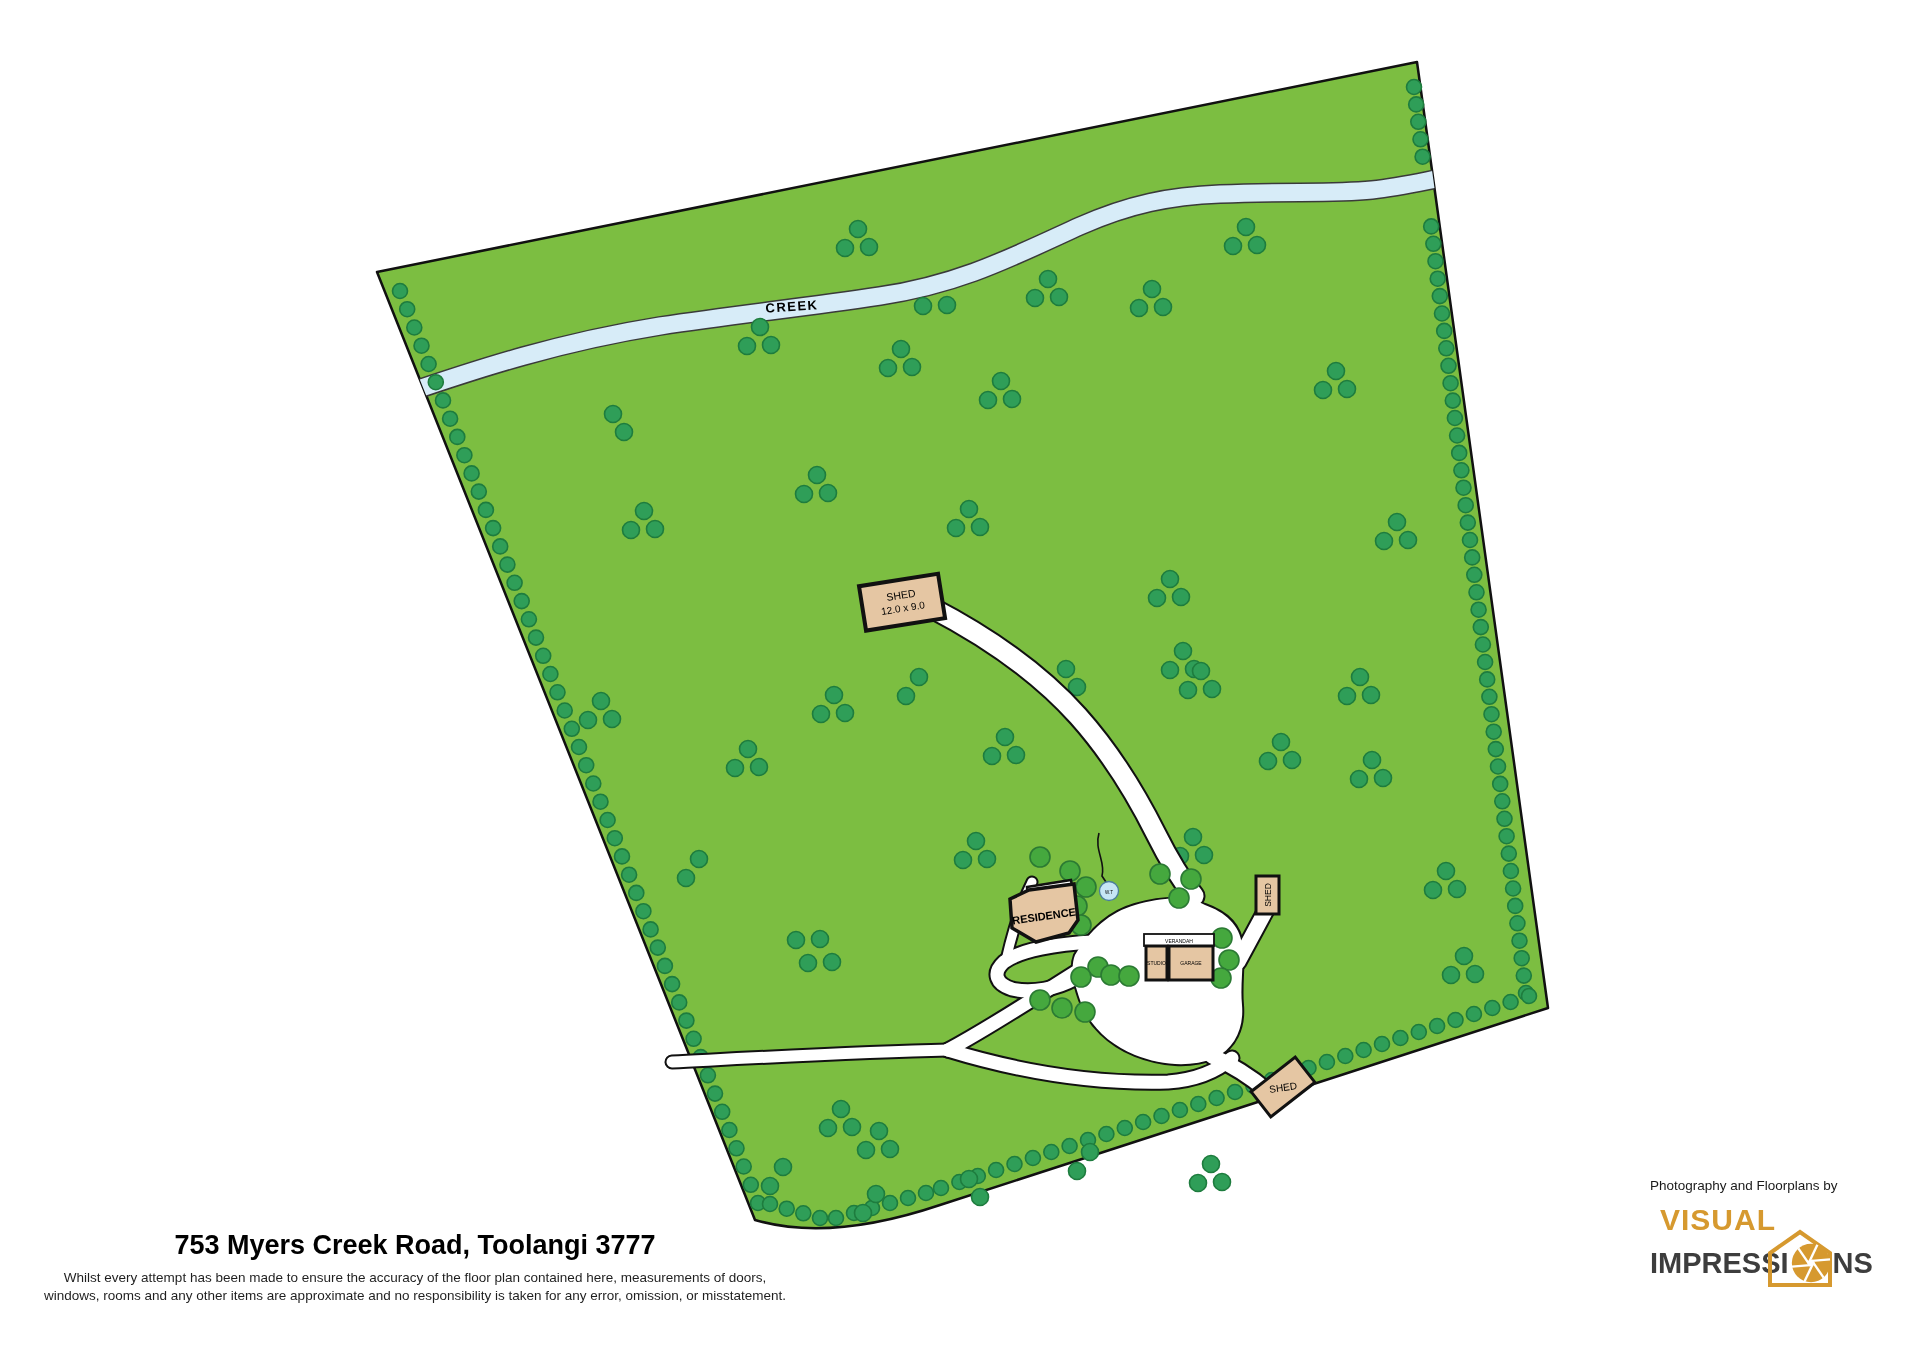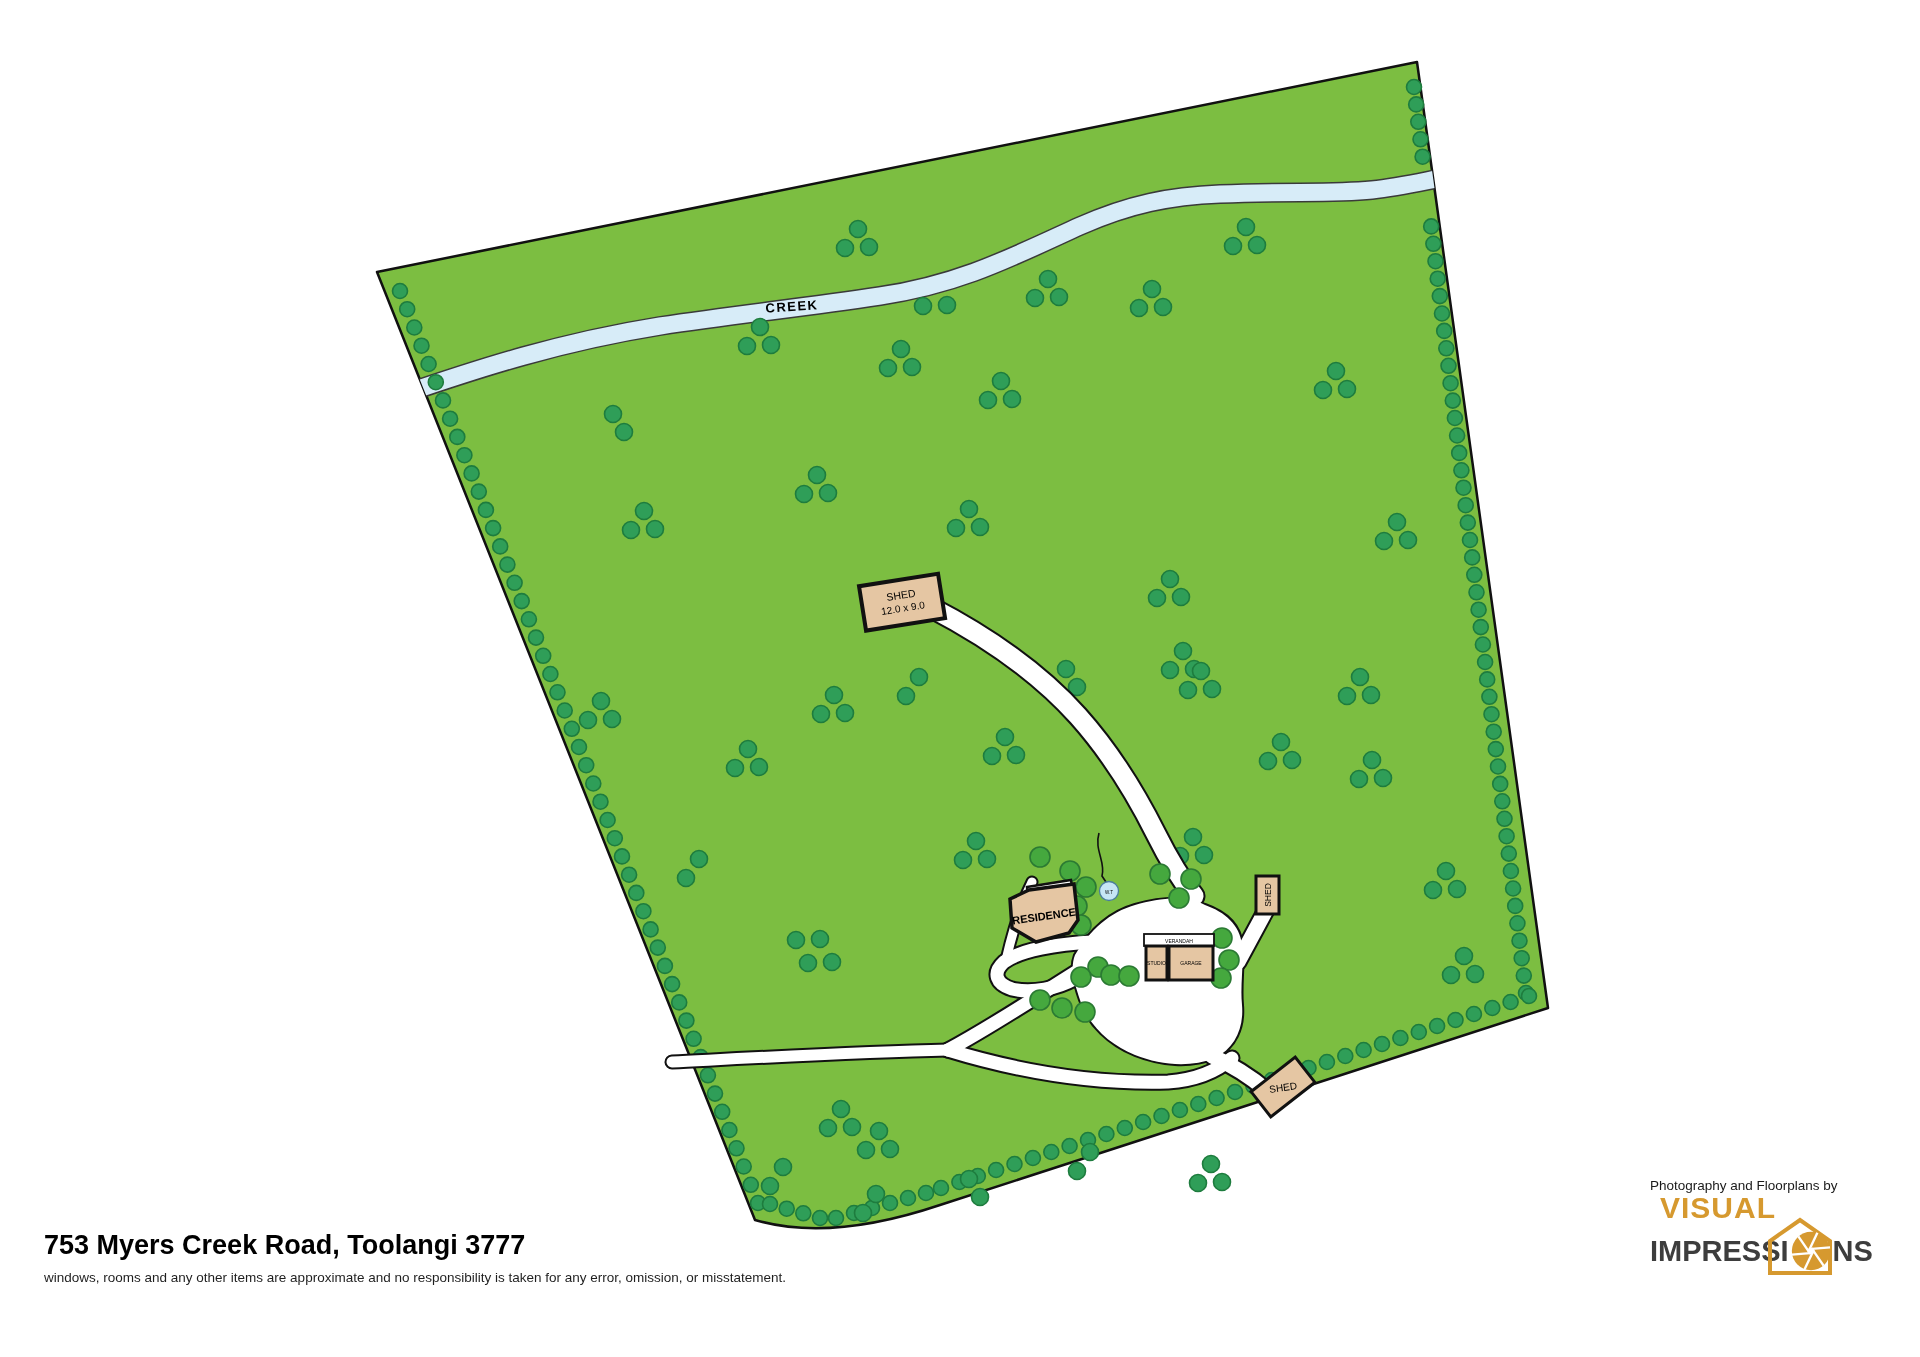--- a/index.html
+++ b/index.html
@@ -1,24 +1,24 @@
 <!DOCTYPE html>
 <html><head>
 <meta charset="utf-8">
 <style>
   html,body{margin:0;padding:0;background:#fff;}
   #canvas{position:relative;width:1920px;height:1357px;background:#fff;overflow:hidden;
           font-family:"Liberation Sans", sans-serif;}
   #plan-svg{position:absolute;left:0;top:0;}
-  .footer{position:absolute;left:44px;top:1230px;color:#111;}
+  .footer{position:absolute;left:44px;top:1230px;color:#111;text-align:center;}
   .footer h1{margin:0 0 8px 0;font-size:27px;font-weight:bold;letter-spacing:0;color:#000;
              font-family:"Liberation Sans", sans-serif;}
   .footer .disc{font-size:13.5px;line-height:17.5px;color:#1f1f1f;}
   .credit{position:absolute;left:1650px;top:1178px;width:260px;}
-  .credit .prefix{font-size:13.5px;color:#1a1a1a;margin-bottom:0;}
+  .credit .prefix{font-size:13.5px;color:#1a1a1a;margin-bottom:12px;}
   .brand-top{font-size:30px;letter-spacing:1px;font-weight:bold;line-height:30px;}
   .brand-bottom{display:flex;align-items:center;font-size:29px;font-weight:bold;letter-spacing:0;
                 line-height:30px;margin-top:4px;}
   .house-icon{position:absolute;left:112px;top:22px;}
   .ap-wrap{display:inline-block;margin:0 1px;transform:translateY(3px);}
   text{font-family:"Liberation Sans", sans-serif;}
 </style>
 </head>
 <body>
 
@@ -388,20 +388,21 @@
       <g transform="rotate(-38 1283 1087)">
         <rect x="1255" y="1071" width="56" height="32" fill="#E5C6A3" stroke="#111" stroke-width="3"></rect>
       </g>
       <text x="1283" y="1091" font-size="10" fill="#000" text-anchor="middle" transform="rotate(-8 1283 1087)">SHED</text>
     </g>
   </svg>
 
   <div class="footer">
     <h1>753 Myers Creek Road, Toolangi 3777</h1>
     <div class="disc">
+      <div>Whilst every attempt has been made to ensure the accuracy of the floor plan contained here, measurements of doors,</div>
       <div>windows, rooms and any other items are approximate and no responsibility is taken for any error, omission, or misstatement.</div>
     </div>
   </div>
 
   <div class="credit">
     <div class="prefix">Photography and Floorplans by</div>
     <div style="position:relative;">
       <svg class="house-icon" width="76" height="62" viewBox="0 0 76 62">
         <path d="M 8,58 L 8,26 L 38,5 L 68,26 L 68,58 Z" fill="none" stroke="#D6992F" stroke-width="4" stroke-linejoin="miter"></path>
       </svg>

